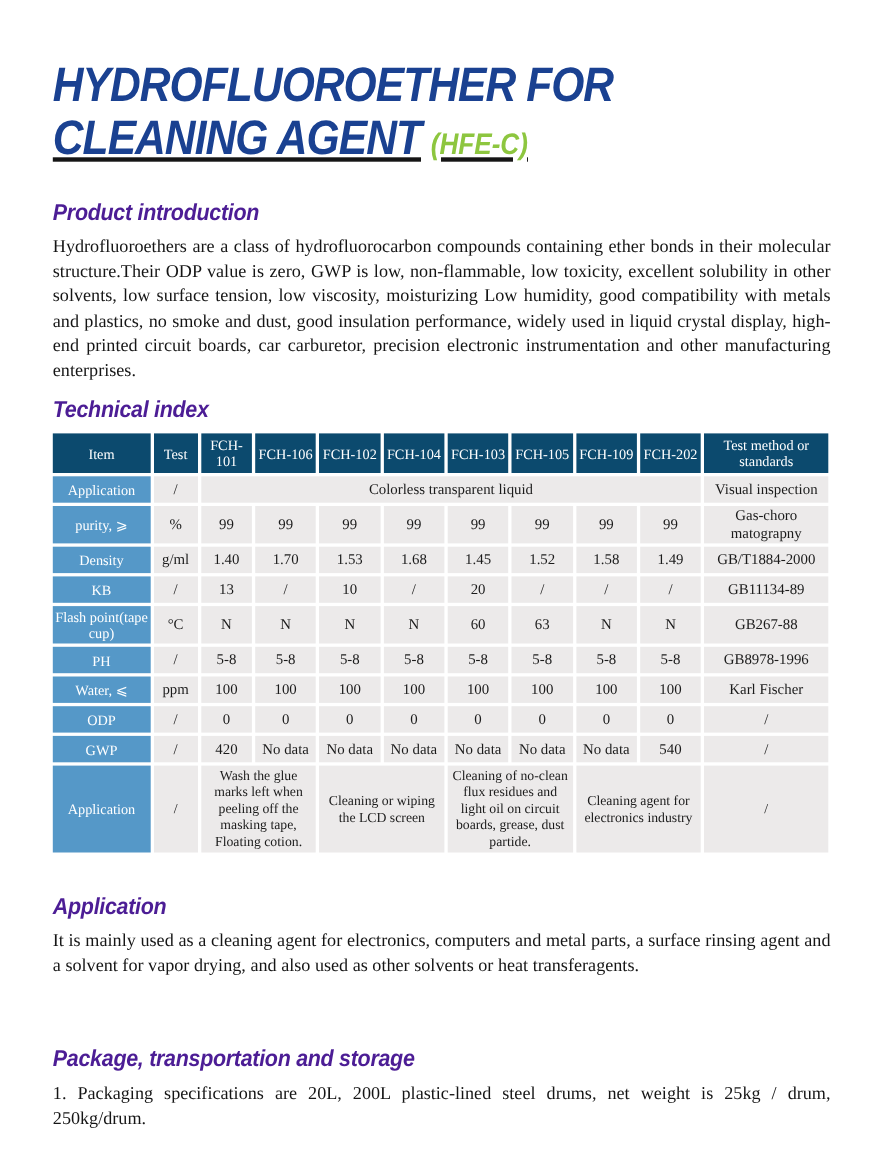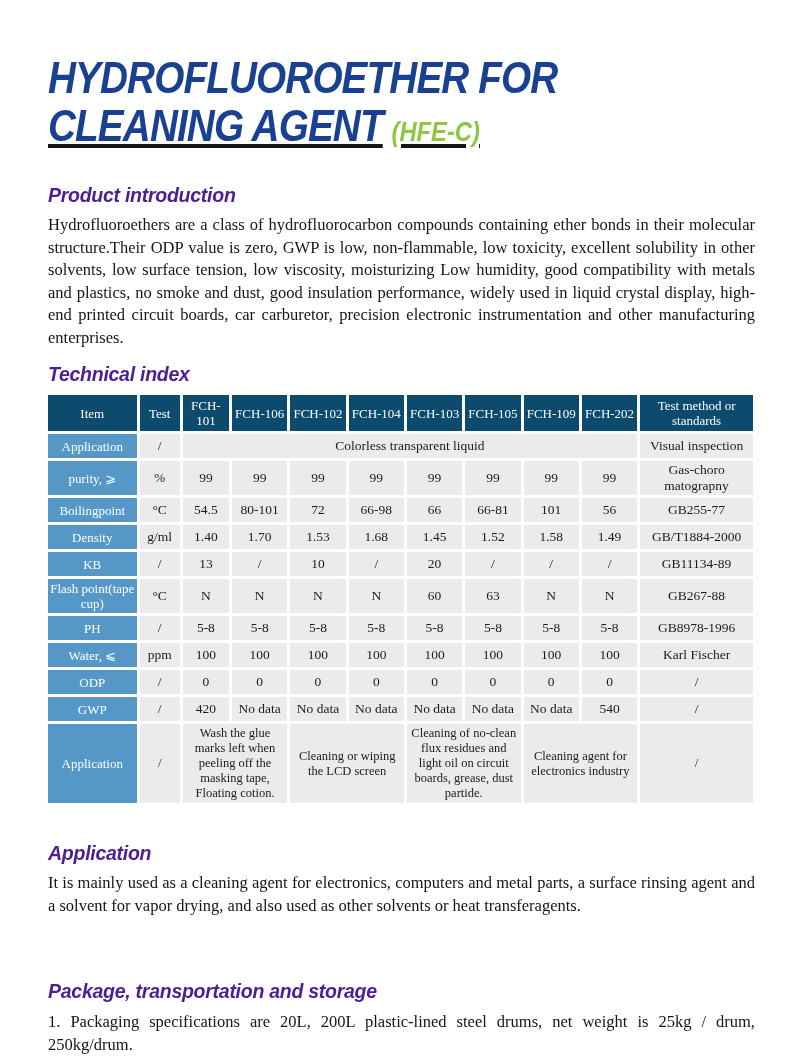--- a/index.html
+++ b/index.html
@@ -161,33 +161,20 @@
           <td class="data-cell">99</td>
           <td class="data-cell">99</td>
           <td class="data-cell">99</td>
           <td class="data-cell">99</td>
           <td class="data-cell">99</td>
           <td class="data-cell">99</td>
           <td class="data-cell">99</td>
           <td class="data-cell">Gas-choro matograpny</td>
         </tr>
         <tr>
-          <td class="item-cell">Boilingpoint</td>
-          <td class="data-cell">°C</td>
-          <td class="data-cell">54.5</td>
-          <td class="data-cell">80-101</td>
-          <td class="data-cell">72</td>
-          <td class="data-cell">66-98</td>
-          <td class="data-cell">66</td>
-          <td class="data-cell">66-81</td>
-          <td class="data-cell">101</td>
-          <td class="data-cell">56</td>
-          <td class="data-cell">GB255-77</td>
-        </tr>
-        <tr>
           <td class="item-cell">Density</td>
           <td class="data-cell">g/ml</td>
           <td class="data-cell">1.40</td>
           <td class="data-cell">1.70</td>
           <td class="data-cell">1.53</td>
           <td class="data-cell">1.68</td>
           <td class="data-cell">1.45</td>
           <td class="data-cell">1.52</td>
           <td class="data-cell">1.58</td>
           <td class="data-cell">1.49</td>

